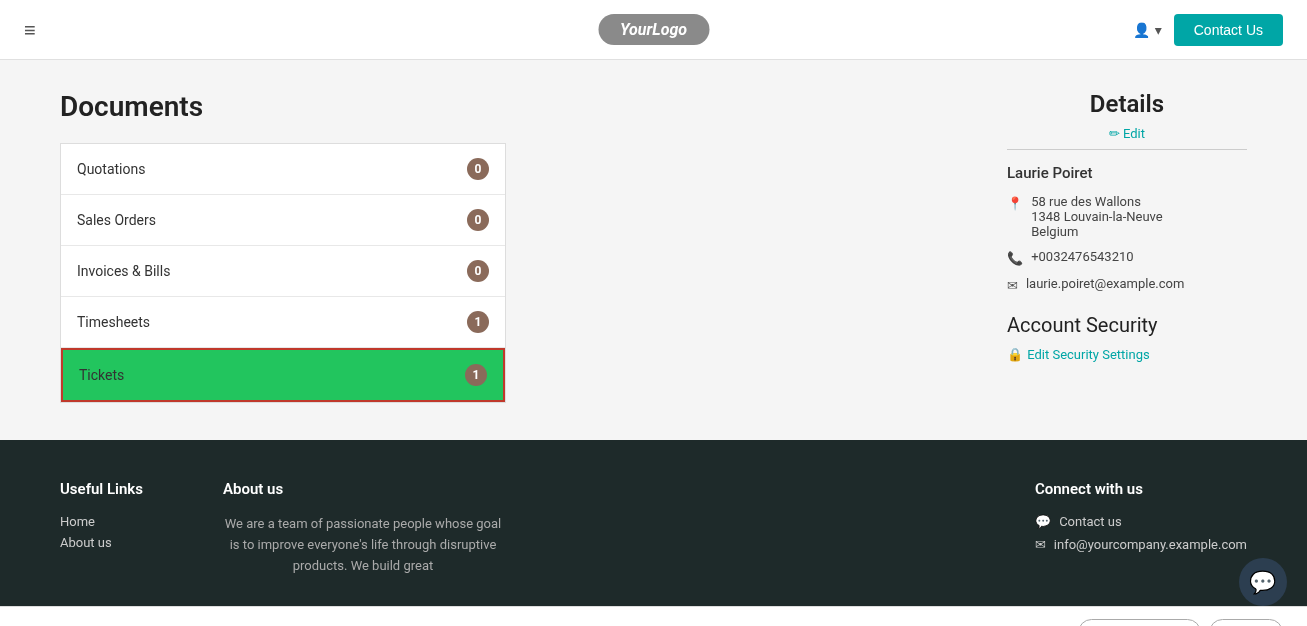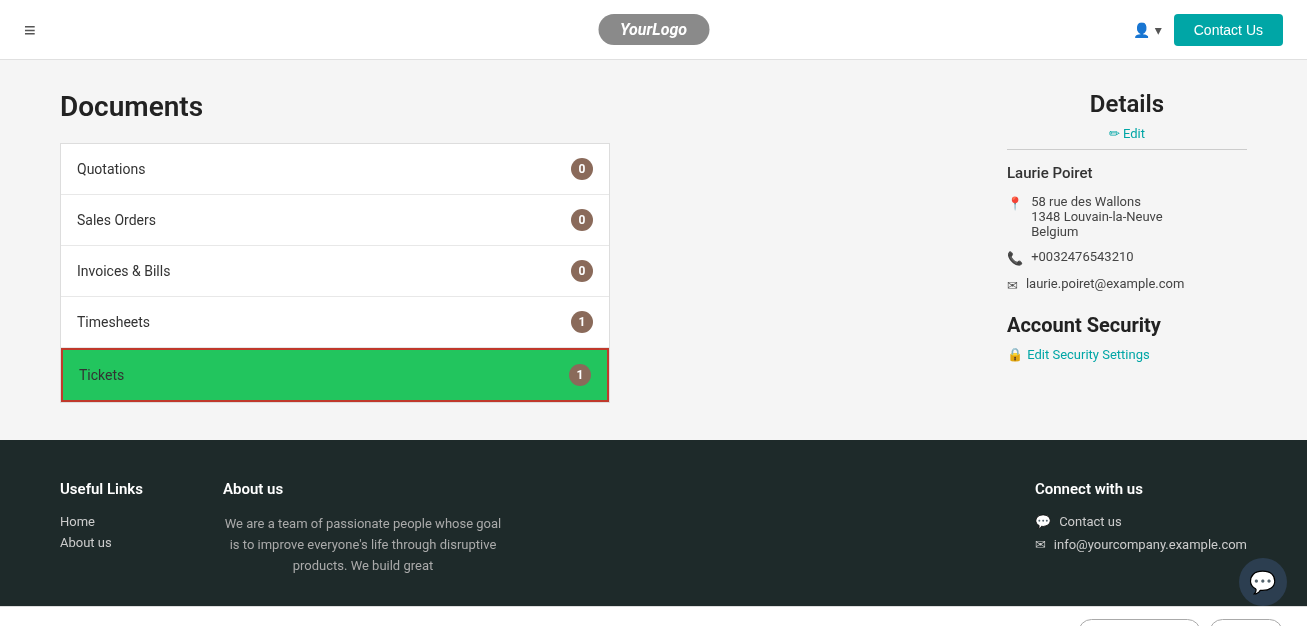--- a/index.html
+++ b/index.html
@@ -61,21 +61,21 @@
 
     
     .documents-section { flex: 1; }
     .documents-title {
       font-size: 28px;
       font-weight: 600;
       color: #222;
       margin-bottom: 20px;
     }
     .doc-table {
-      width: 550px;
+      width: 446px;
       border-collapse: collapse;
       background: #fff;
       border: 1px solid #ddd;
     }
     .doc-row {
       display: flex;
       align-items: center;
       justify-content: space-between;
       padding: 14px 16px;
       border-bottom: 1px solid #e8e8e8;
@@ -111,21 +111,21 @@
       gap: 8px;
       margin-bottom: 8px;
       flex-direction: column;
     }
     .details-title { font-size: 24px; font-weight: 600; color: #222; }
     .edit-link { color: #00a6a6; font-size: 13px; cursor: pointer; text-decoration: none; display: flex; align-items: center; gap: 3px; }
     .details-divider { border: none; border-top: 1px solid #ccc; margin-bottom: 14px; }
     .details-name { font-size: 15px; font-weight: 500; margin-bottom: 12px; }
     .detail-row { display: flex; align-items: flex-start; gap: 8px; margin-bottom: 10px; font-size: 13px; color: #444; }
     .detail-icon { color: #555; margin-top: 2px; flex-shrink: 0; }
-    .account-security-title { font-size: 20px; font-weight: 700; color: #222; margin: 20px 0 10px; }
+    .account-security-title { font-size: 20px; font-weight: 400; color: #222; margin: 20px 0 10px; }
     .security-link { color: #00a6a6; font-size: 13px; cursor: pointer; display: flex; align-items: center; gap: 4px; }
 
     
     .footer {
       background: #1e2a2a;
       color: #ccc;
       padding: 40px 60px 30px;
     }
     .footer-content { display: flex; gap: 80px; }
     .footer-col { }

